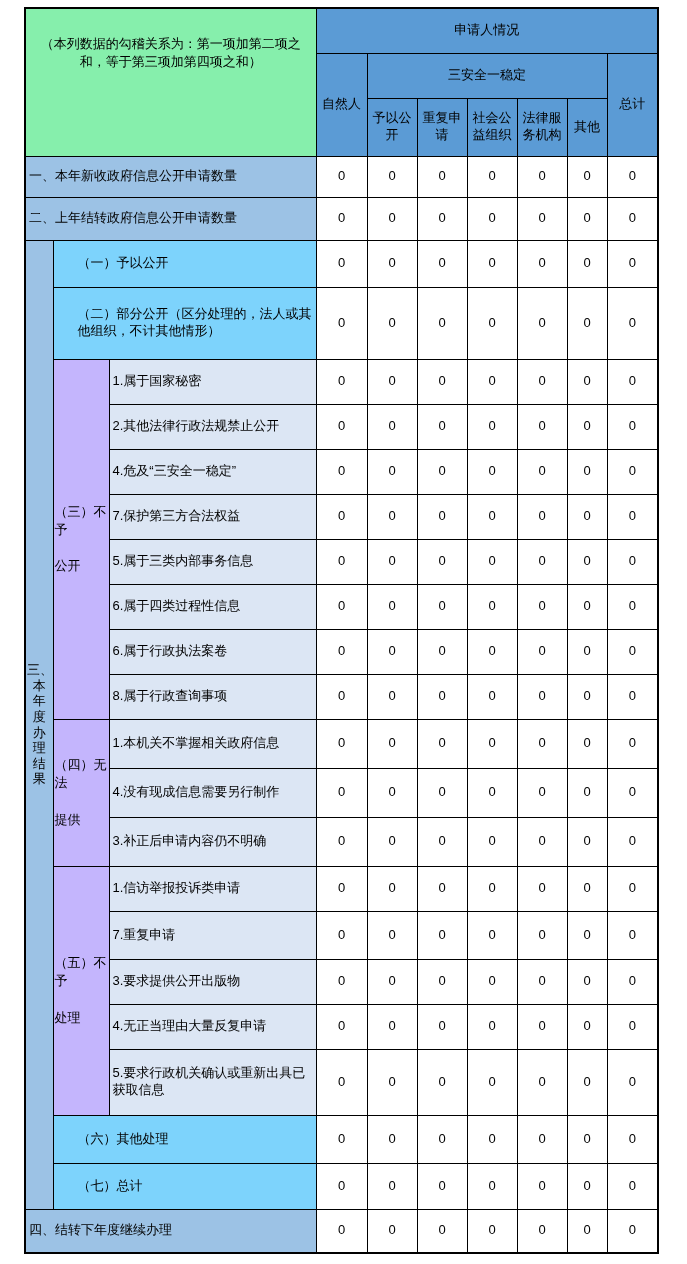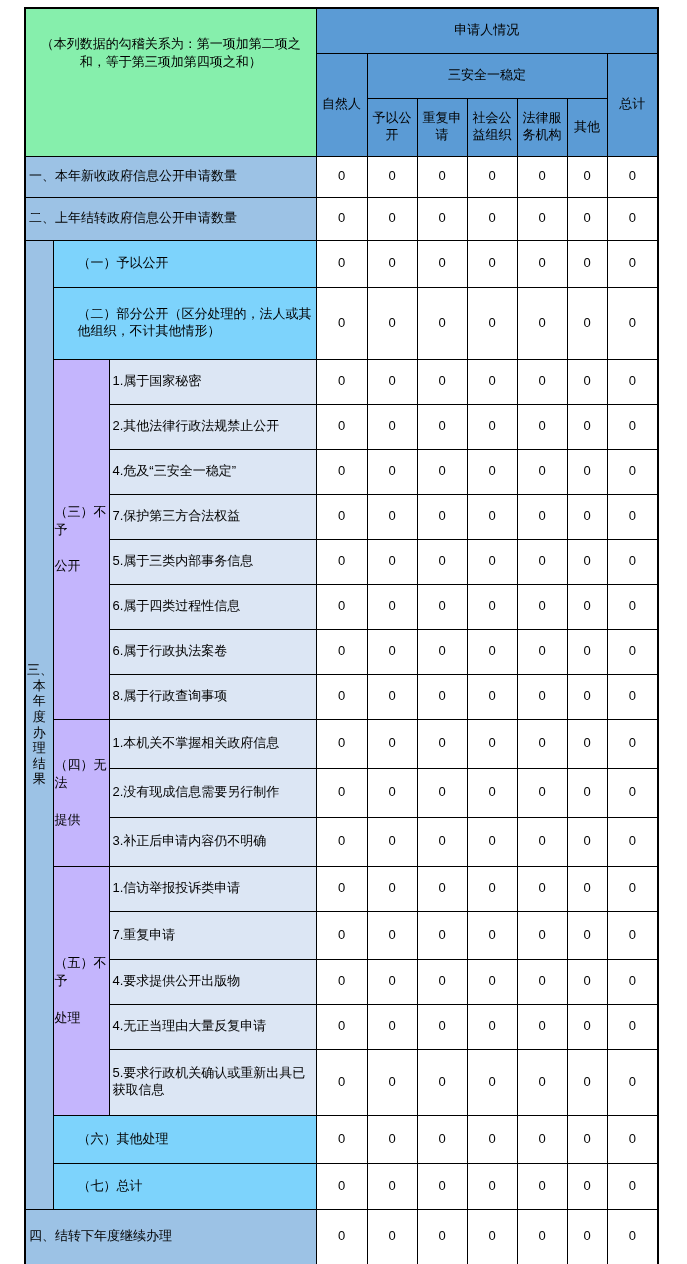--- a/index.html
+++ b/index.html
@@ -14,21 +14,21 @@
         padding:26px 6px 2px 6px;line-height:1.4;}
   .rowl{background:#9CC2E5;text-align:left;vertical-align:middle;}
   .seccol{background:#9CC2E5;text-align:center;vertical-align:middle;
           white-space:pre-line;padding:0 1px;line-height:1.2;}
   .sec{background:#7dd3fc;text-align:left;vertical-align:middle;padding-left:24px;}
   .grp{background:#c4b5fd;text-align:left;vertical-align:middle;
        white-space:pre-line;line-height:1.4;padding:0 1px;}
   .item{background:#DCE6F4;text-align:left;vertical-align:middle;padding-left:3px;}
   .dc{background:#ffffff;text-align:center;vertical-align:middle;}
   
-  .h40{height:56px}.h41{height:41px}.h43{height:43px}.h45{height:45px}
+  .h40{height:44px}.h41{height:41px}.h43{height:43px}.h45{height:45px}
   .h46{height:46px}.h47{height:47px}.h48{height:48px}.h49{height:49px}
   .h58{height:58px}.h66{height:66px}.h72{height:72px}
 </style>
 </head>
 <body>
 
 <div class="page">
 <table>
   <colgroup>
     <col style="width:28px">
@@ -203,21 +203,21 @@
     <td class="item">1.本机关不掌握相关政府信息</td>
     <td class="dc">0</td>
     <td class="dc">0</td>
     <td class="dc">0</td>
     <td class="dc">0</td>
     <td class="dc">0</td>
     <td class="dc">0</td>
     <td class="dc">0</td>
   </tr>
   <tr class="h49">
-    <td class="item">2.没有现成信息需要另行制作</td>
+    <td class="item">4.没有现成信息需要另行制作</td>
     <td class="dc">0</td>
     <td class="dc">0</td>
     <td class="dc">0</td>
     <td class="dc">0</td>
     <td class="dc">0</td>
     <td class="dc">0</td>
     <td class="dc">0</td>
   </tr>
   <tr class="h49">
     <td class="item">3.补正后申请内容仍不明确</td>
@@ -248,21 +248,21 @@
     <td class="item">7.重复申请</td>
     <td class="dc">0</td>
     <td class="dc">0</td>
     <td class="dc">0</td>
     <td class="dc">0</td>
     <td class="dc">0</td>
     <td class="dc">0</td>
     <td class="dc">0</td>
   </tr>
   <tr class="h45">
-    <td class="item">4.要求提供公开出版物</td>
+    <td class="item">3.要求提供公开出版物</td>
     <td class="dc">0</td>
     <td class="dc">0</td>
     <td class="dc">0</td>
     <td class="dc">0</td>
     <td class="dc">0</td>
     <td class="dc">0</td>
     <td class="dc">0</td>
   </tr>
   <tr class="h45">
     <td class="item">4.无正当理由大量反复申请</td>

